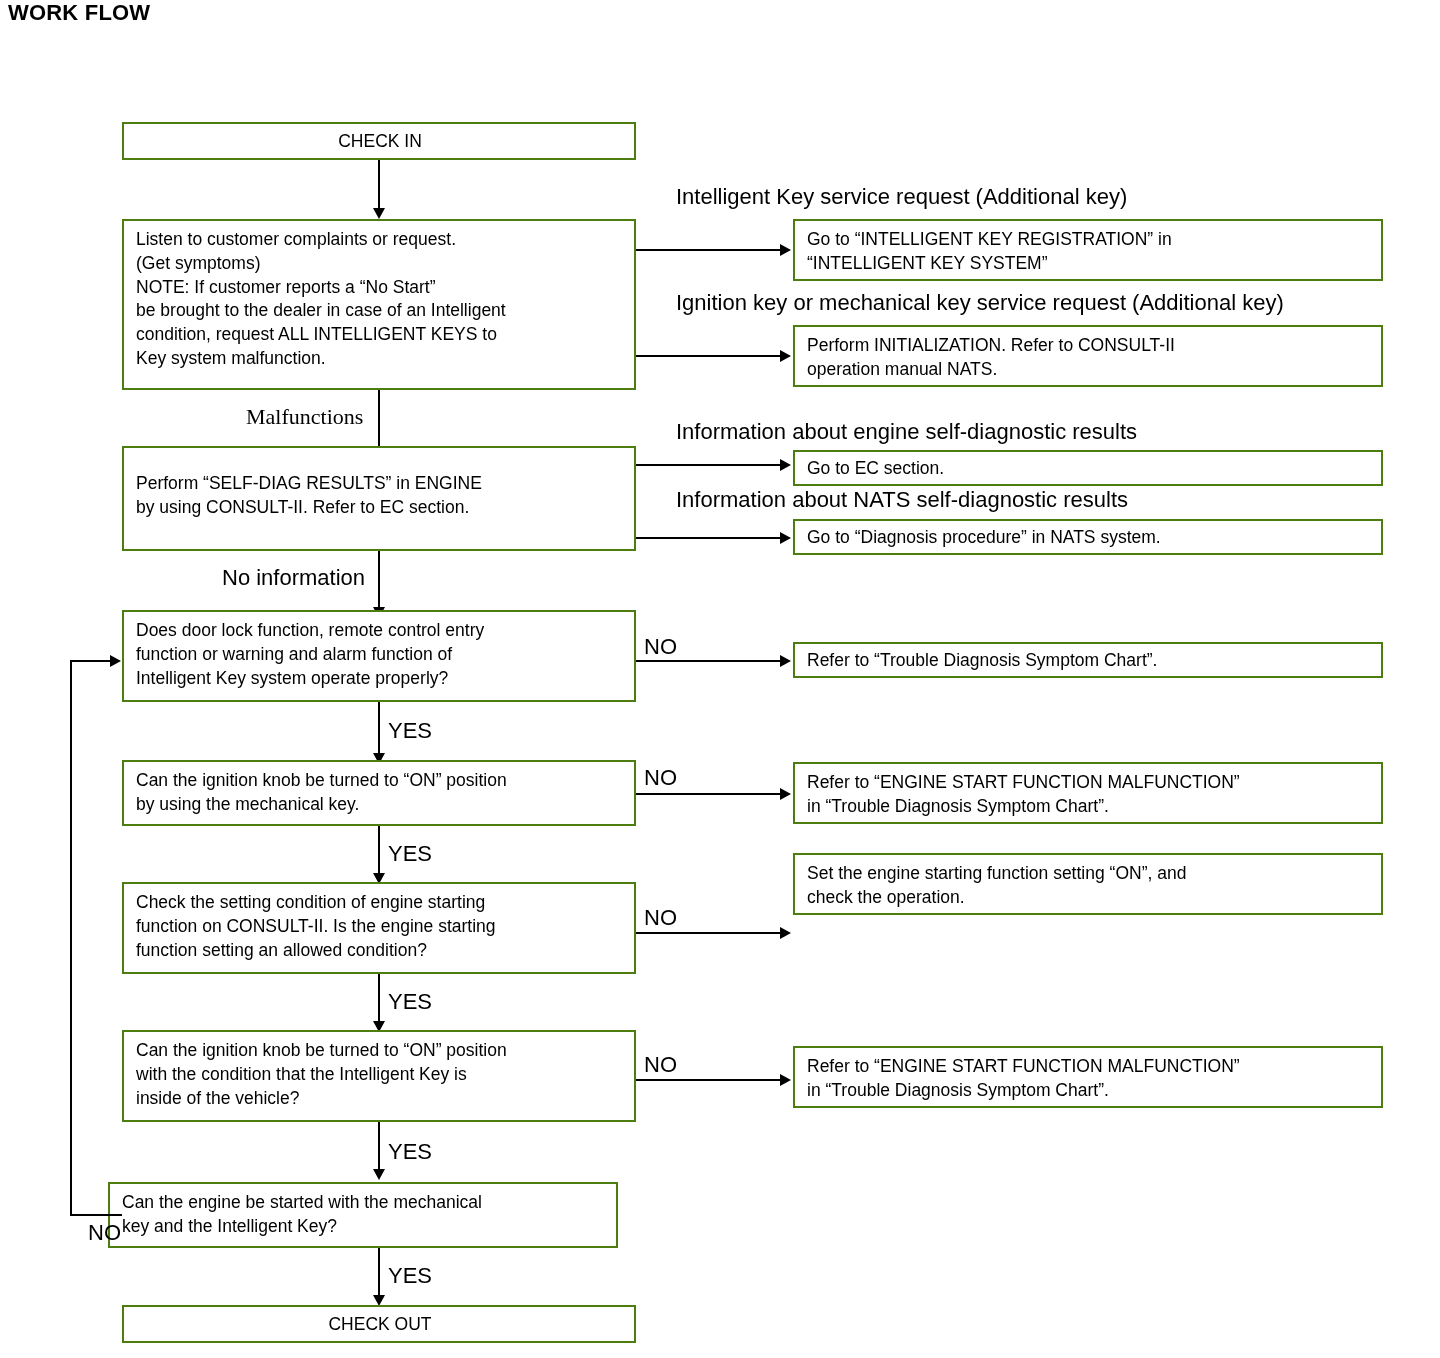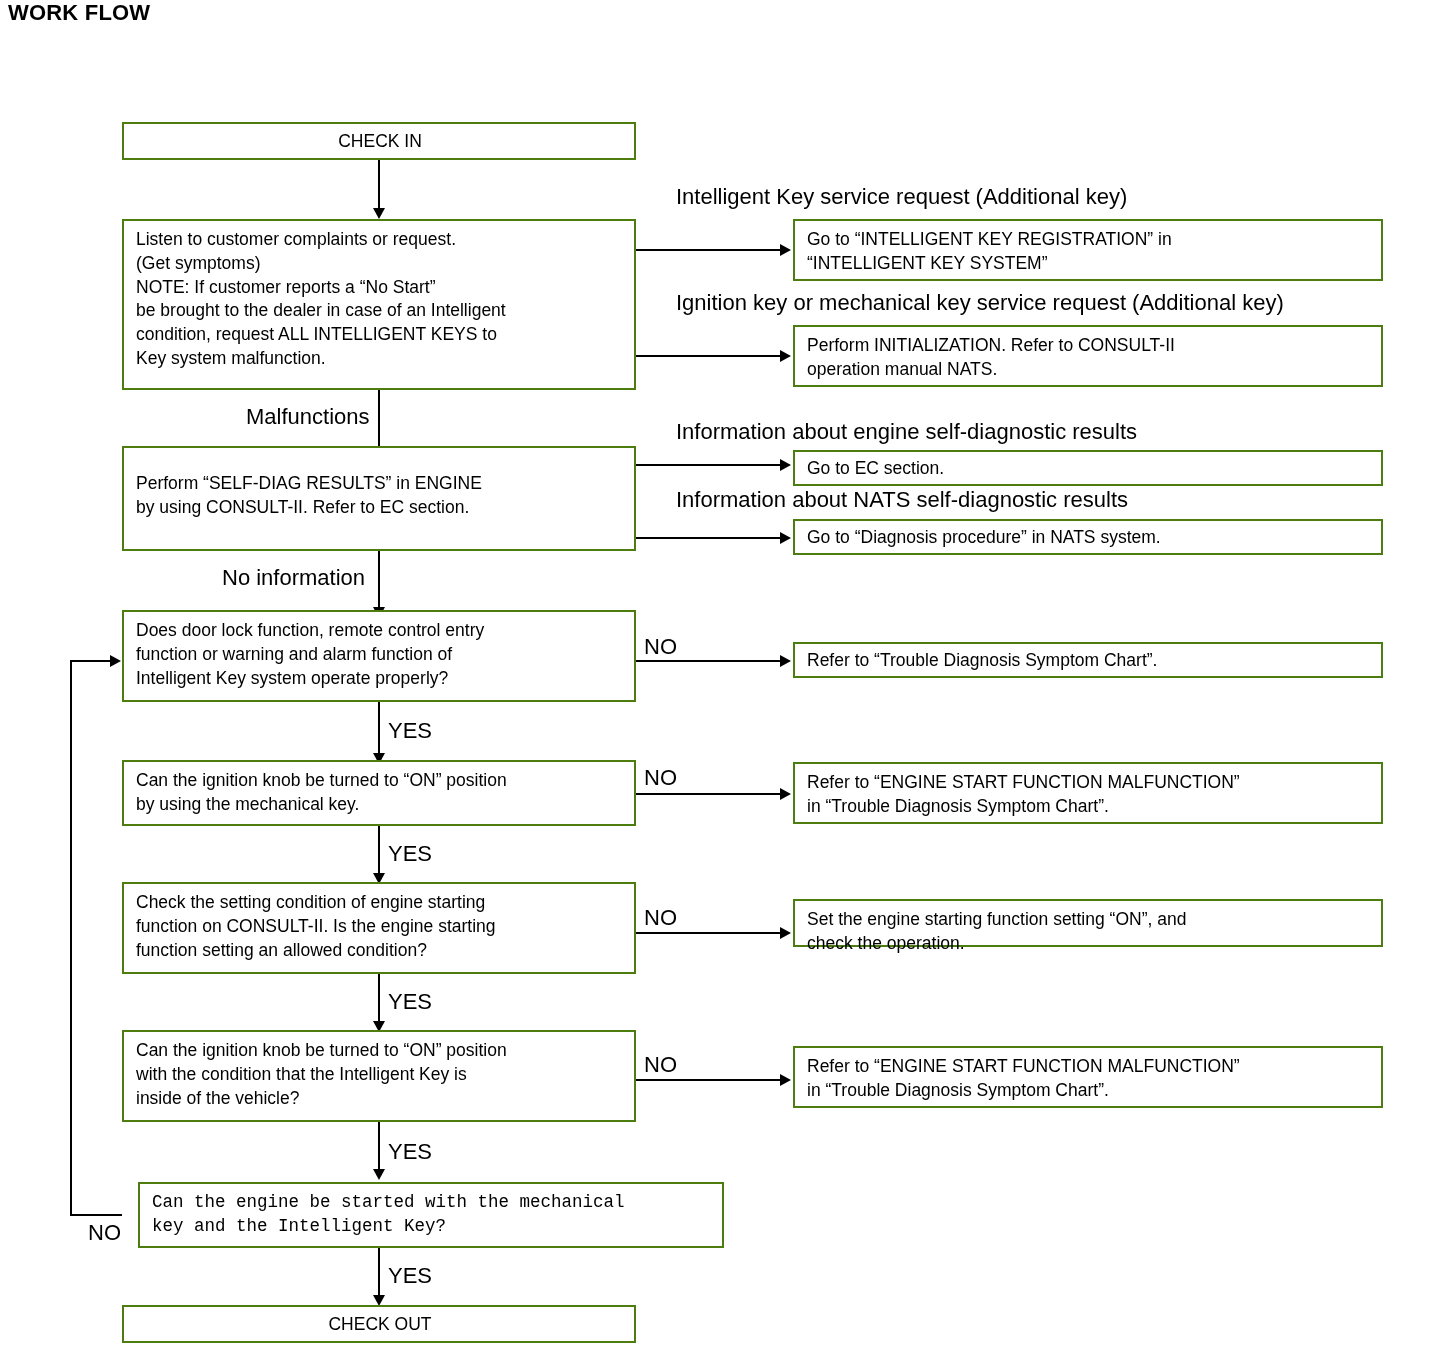--- a/index.html
+++ b/index.html
@@ -106,21 +106,21 @@
   <div class="lbl" style="left:676px; top:292px;">Ignition key or mechanical key service request (Additional key)</div>
   <div class="hline" style="left:636px; top:355px; width:146px;"></div>
   <div class="arr-right" style="left:780px; top:350px;"></div>
   <div class="box" style="left:793px; top:325px; width:590px; height:62px;">
     <p>Perform INITIALIZATION. Refer to CONSULT-II</p>
     <p>operation manual NATS.</p>
   </div>
 
   <div class="vline" style="left:378px; top:390px; height:57px;"></div>
   <div class="arr-down" style="left:373px; top:447px;"></div>
-  <div class="lbl" style="left:246px; top:406px;">Malfunctions</div>
+  <div class="lbl" style="left:246px; top:406px;font-family:Liberation Serif, serif;">Malfunctions</div>
 
   <div class="box" style="left:122px; top:446px; width:514px; height:105px; padding-top:24px;">
     <p>Perform “SELF-DIAG RESULTS” in ENGINE</p>
     <p>by using CONSULT-II. Refer to EC section.</p>
   </div>
 
   <div class="lbl" style="left:676px; top:421px;">Information about engine self-diagnostic results</div>
   <div class="hline" style="left:636px; top:464px; width:146px;"></div>
   <div class="arr-right" style="left:780px; top:459px;"></div>
   <div class="box" style="left:793px; top:450px; width:590px; height:36px; padding-top:5px;">
@@ -171,21 +171,21 @@
   <div class="lbl" style="left:388px; top:843px;">YES</div>
 
   <div class="box" style="left:122px; top:882px; width:514px; height:92px;">
     <p>Check the setting condition of engine starting</p>
     <p>function on CONSULT-II. Is the engine starting</p>
     <p>function setting an allowed condition?</p>
   </div>
   <div class="lbl" style="left:644px; top:907px;">NO</div>
   <div class="hline" style="left:636px; top:932px; width:146px;"></div>
   <div class="arr-right" style="left:780px; top:927px;"></div>
-  <div class="box" style="left:793px; top:899px; width:590px; height:48px;">
+  <div class="box" style="left:793px; top:853px; width:590px; height:62px;">
     <p>Set the engine starting function setting “ON”, and</p>
     <p>check the operation.</p>
   </div>
 
   <div class="vline" style="left:378px; top:974px; height:47px;"></div>
   <div class="arr-down" style="left:373px; top:1021px;"></div>
   <div class="lbl" style="left:388px; top:991px;">YES</div>
 
   <div class="box" style="left:122px; top:1030px; width:514px; height:92px;">
     <p>Can the ignition knob be turned to “ON” position</p>
@@ -197,21 +197,21 @@
   <div class="arr-right" style="left:780px; top:1074px;"></div>
   <div class="box" style="left:793px; top:1046px; width:590px; height:62px;">
     <p>Refer to “ENGINE START FUNCTION MALFUNCTION”</p>
     <p>in “Trouble Diagnosis Symptom Chart”.</p>
   </div>
 
   <div class="vline" style="left:378px; top:1122px; height:47px;"></div>
   <div class="arr-down" style="left:373px; top:1169px;"></div>
   <div class="lbl" style="left:388px; top:1141px;">YES</div>
 
-  <div class="box" style="left:138px; top:1182px; width:586px; height:66px;font-family:Liberation Mono, monospace;">
+  <div class="box" style="left:108px; top:1182px; width:510px; height:66px;">
     <p>Can the engine be started with the mechanical</p>
     <p>key and the Intelligent Key?</p>
   </div>
 
   <div class="hline" style="left:70px; top:1214px; width:52px;"></div>
   <div class="vline" style="left:70px; top:660px; height:556px;"></div>
   <div class="hline" style="left:70px; top:660px; width:42px;"></div>
   <div class="arr-right" style="left:110px; top:655px;"></div>
   <div class="lbl" style="left:88px; top:1222px;">NO</div>
 

